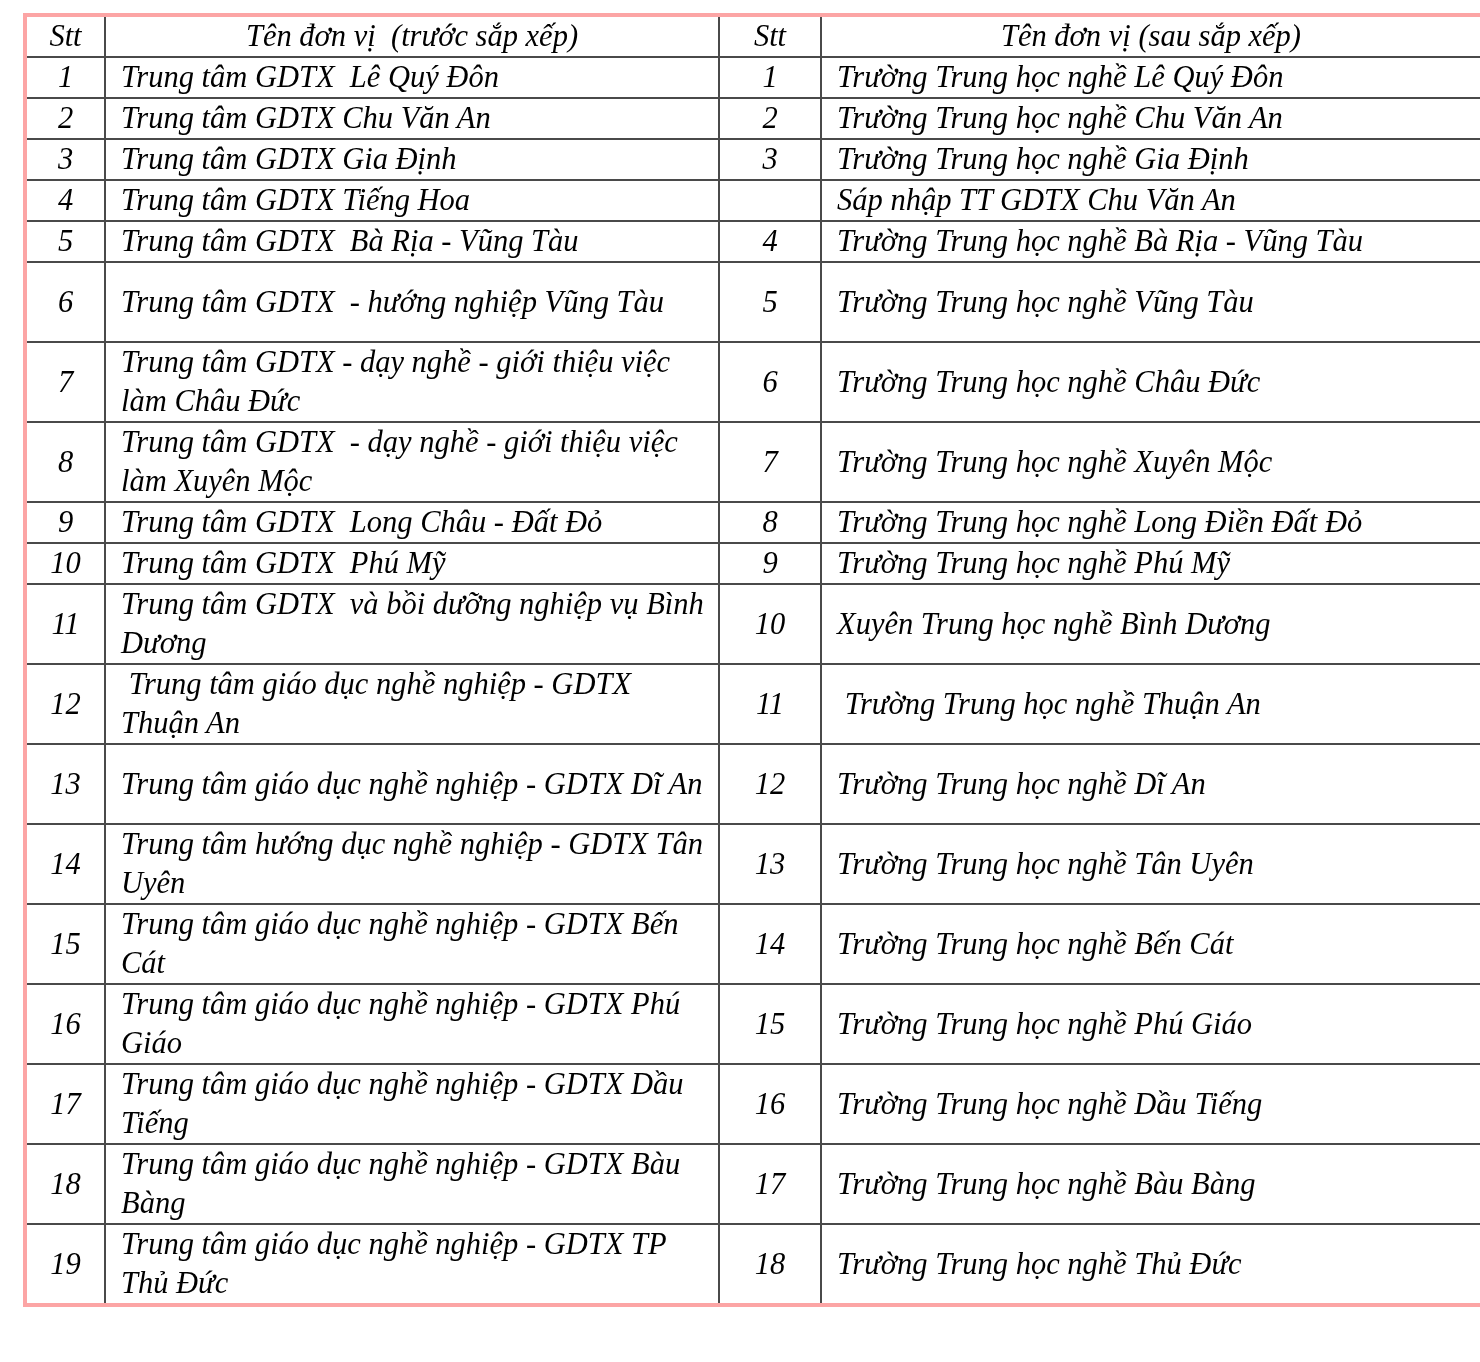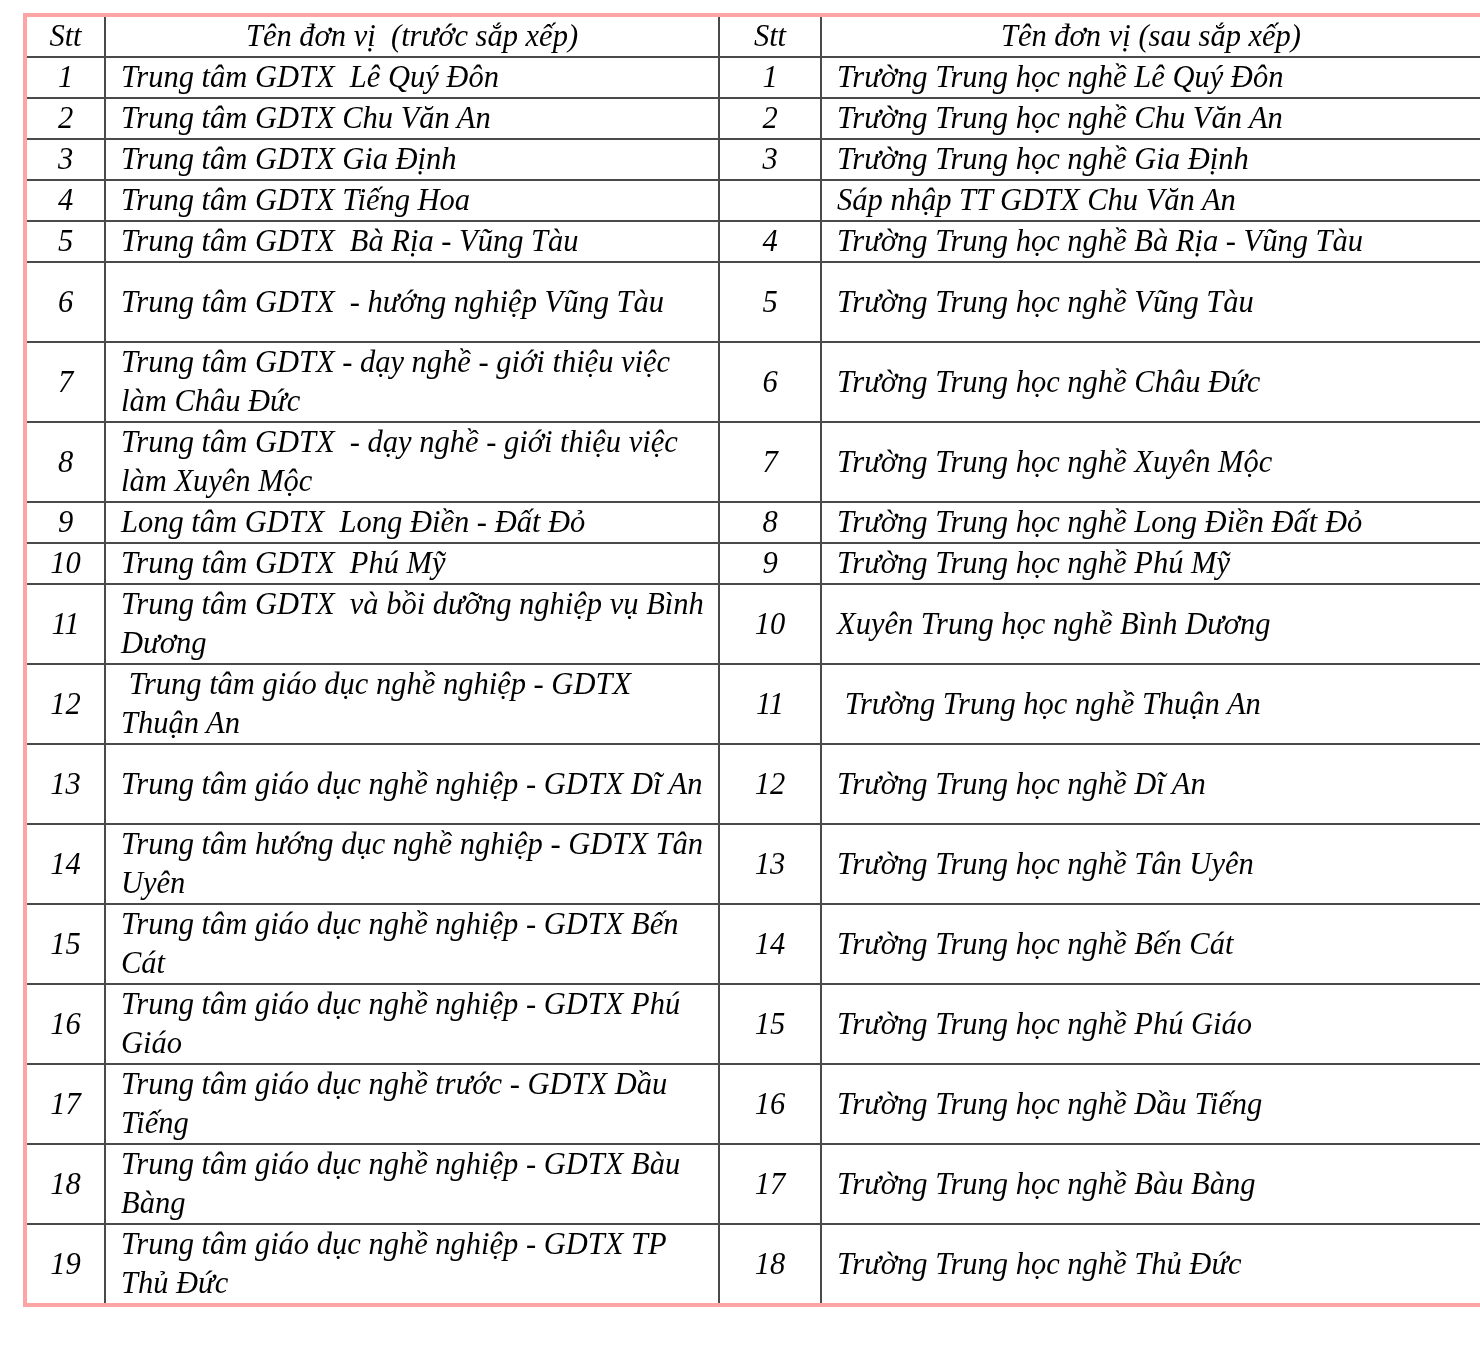--- a/index.html
+++ b/index.html
@@ -116,21 +116,21 @@
     <td class="name">Trường Trung học nghề Châu Đức</td>
   </tr>
       <tr class="double">
     <td class="stt">8</td>
     <td class="name">Trung tâm GDTX  - dạy nghề - giới thiệu việc làm Xuyên Mộc</td>
     <td class="stt">7</td>
     <td class="name">Trường Trung học nghề Xuyên Mộc</td>
   </tr>
       <tr class="single">
     <td class="stt">9</td>
-    <td class="name">Long tâm GDTX  Long Điền - Đất Đỏ</td>
+    <td class="name">Trung tâm GDTX  Long Châu - Đất Đỏ</td>
     <td class="stt">8</td>
     <td class="name">Trường Trung học nghề Long Điền Đất Đỏ</td>
   </tr>
       <tr class="single">
     <td class="stt">10</td>
     <td class="name">Trung tâm GDTX  Phú Mỹ</td>
     <td class="stt">9</td>
     <td class="name">Trường Trung học nghề Phú Mỹ</td>
   </tr>
       <tr class="double">
@@ -164,21 +164,21 @@
     <td class="name">Trường Trung học nghề Bến Cát</td>
   </tr>
       <tr class="double">
     <td class="stt">16</td>
     <td class="name">Trung tâm giáo dục nghề nghiệp - GDTX Phú Giáo</td>
     <td class="stt">15</td>
     <td class="name">Trường Trung học nghề Phú Giáo</td>
   </tr>
       <tr class="double">
     <td class="stt">17</td>
-    <td class="name">Trung tâm giáo dục nghề trước - GDTX Dầu Tiếng</td>
+    <td class="name">Trung tâm giáo dục nghề nghiệp - GDTX Dầu Tiếng</td>
     <td class="stt">16</td>
     <td class="name">Trường Trung học nghề Dầu Tiếng</td>
   </tr>
       <tr class="double">
     <td class="stt">18</td>
     <td class="name">Trung tâm giáo dục nghề nghiệp - GDTX Bàu Bàng</td>
     <td class="stt">17</td>
     <td class="name">Trường Trung học nghề Bàu Bàng</td>
   </tr>
       <tr class="double">

